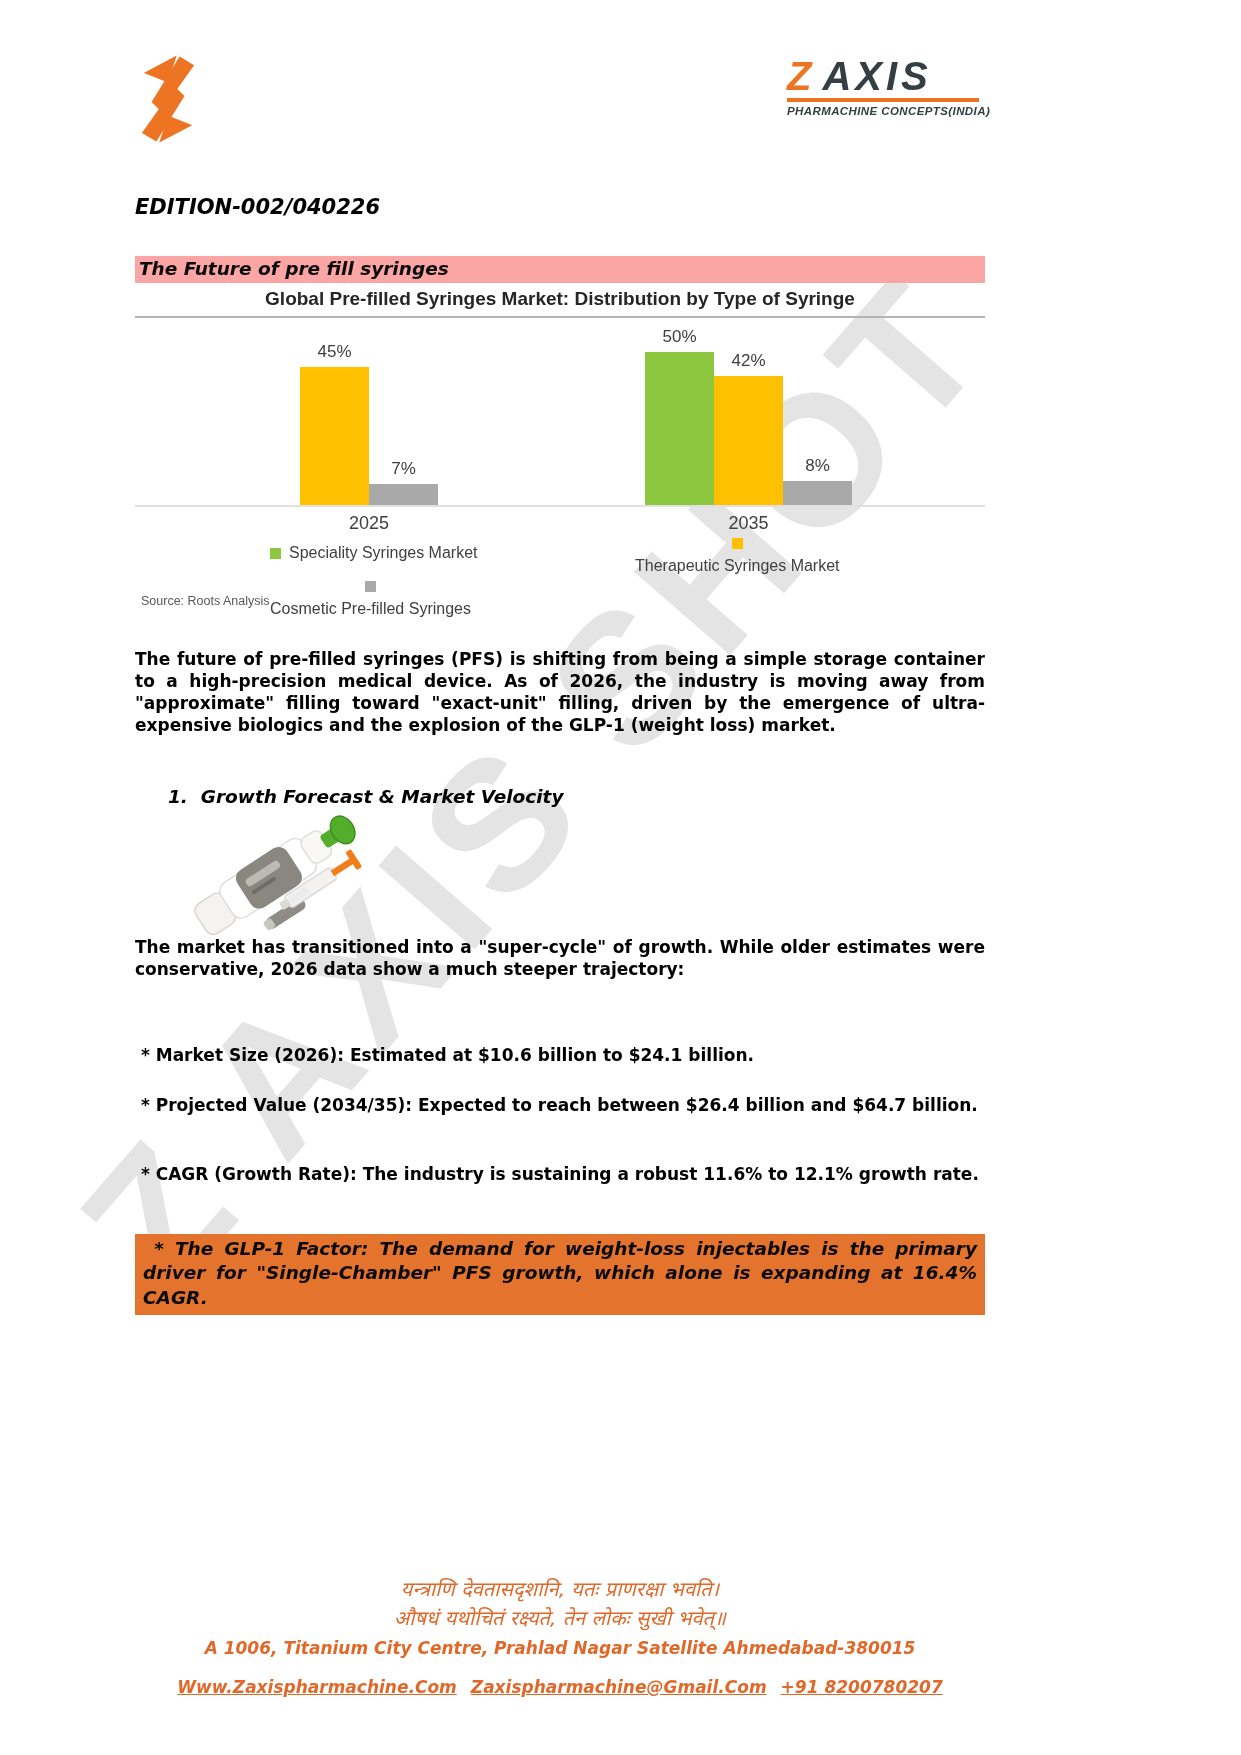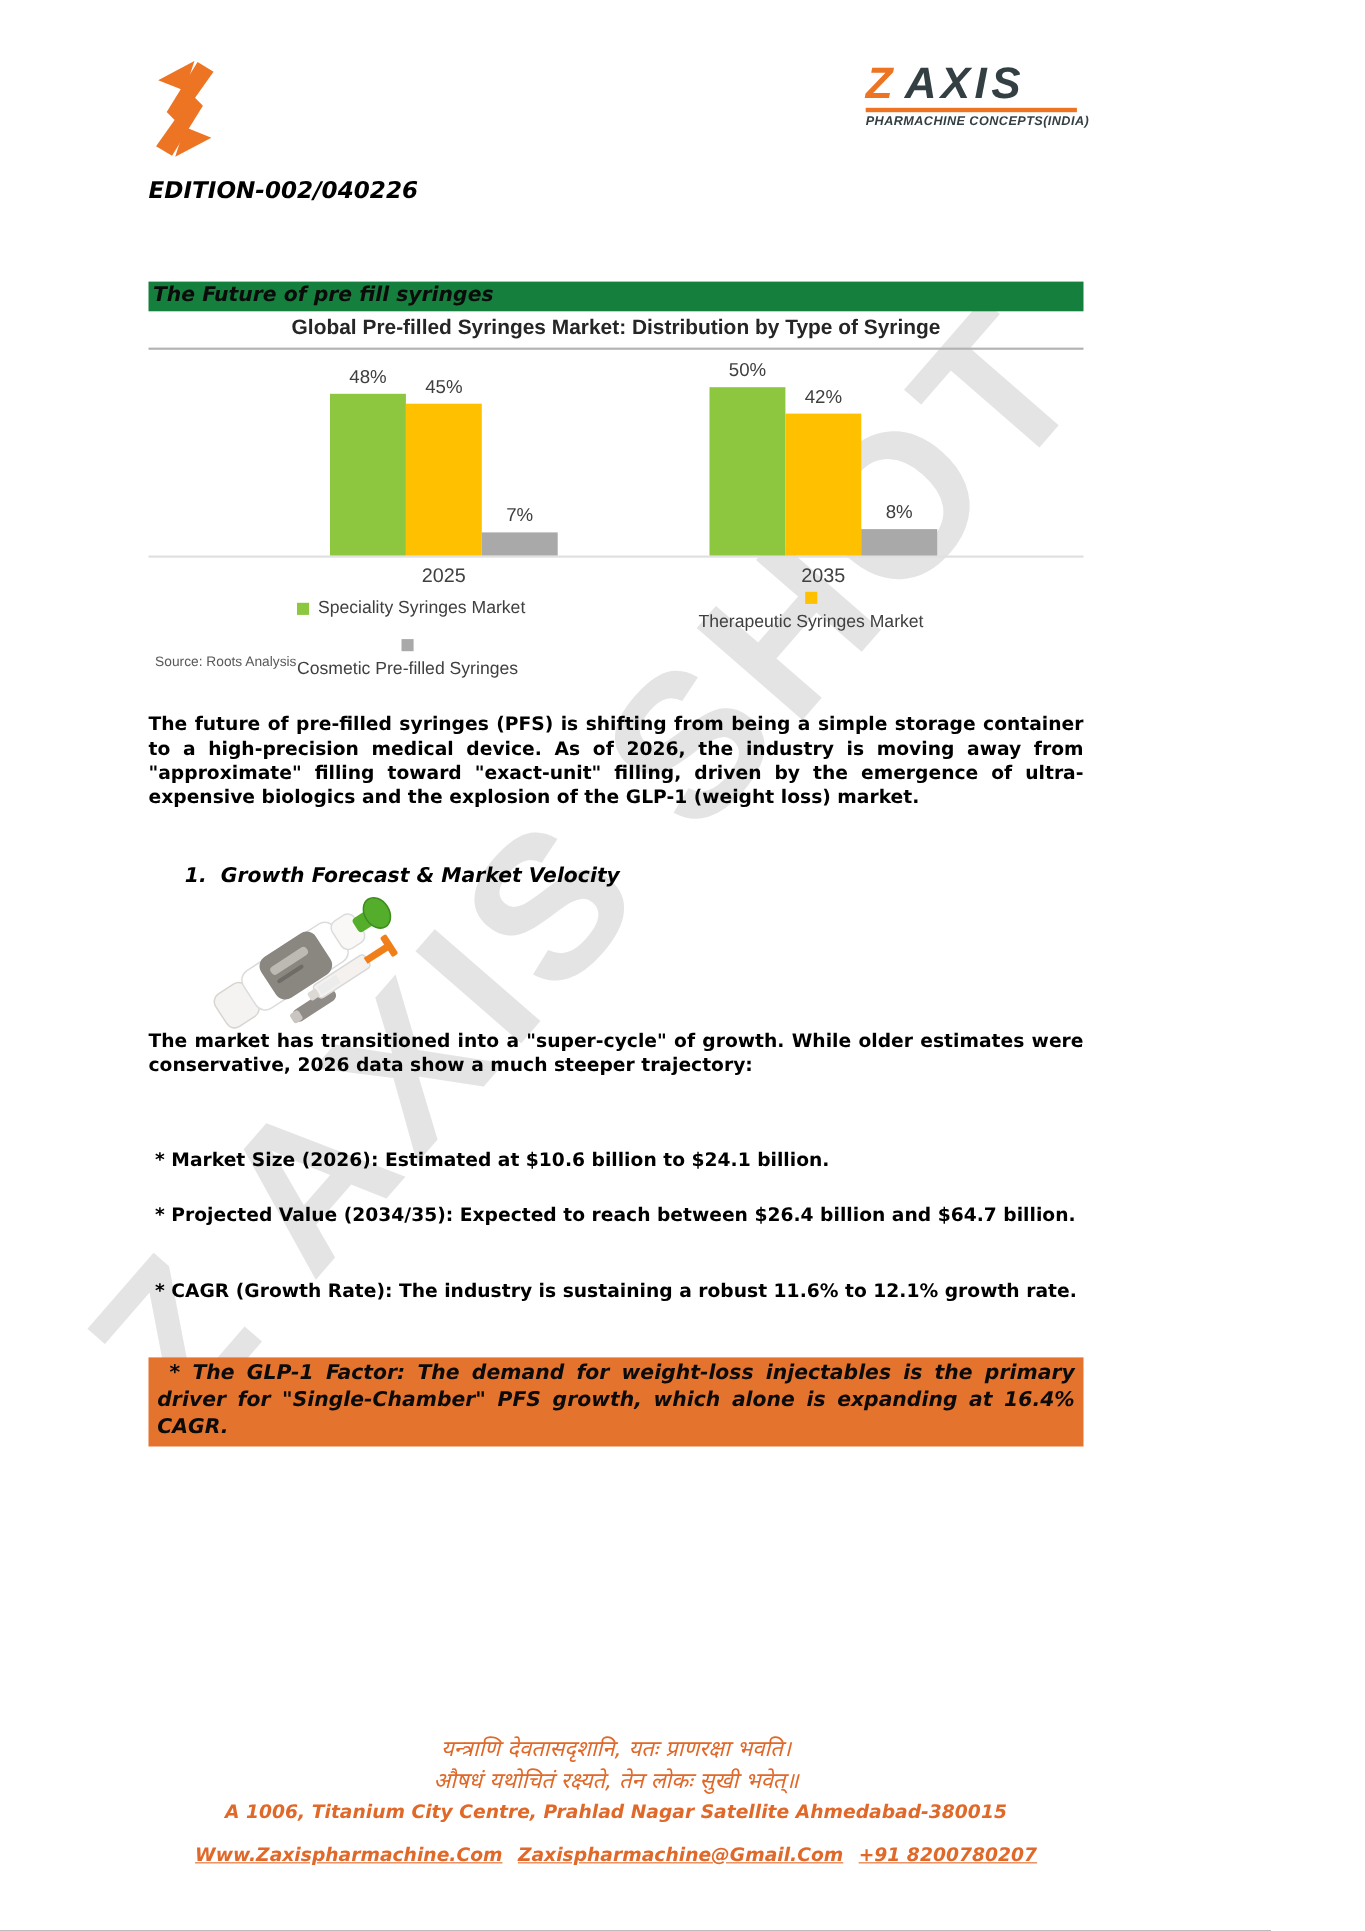--- a/index.html
+++ b/index.html
@@ -13,22 +13,22 @@
   
   .logo-mark{position:absolute;left:138px;top:52px;width:60px;height:95px;}
   .brand{position:absolute;left:787px;top:56px;width:192px;font-family:"Liberation Sans",sans-serif;}
   .brand-row{font-style:italic;font-weight:800;font-size:40px;line-height:1.0;letter-spacing:1px;white-space:nowrap;}
   .brand-z{color:#ec7423;margin-right:10px;}
   .brand-axis{color:#333f42;letter-spacing:4px;}
   .brand-rule{height:4px;background:#ec7423;margin-top:2px;}
   .brand-sub{font-style:italic;font-weight:700;font-size:11.5px;color:#333f42;margin-top:3px;
              letter-spacing:0.4px;white-space:nowrap;}
   
-  .edition{position:absolute;left:135px;top:161px;font-size:21px;font-weight:800;font-style:italic;}
-  .banner{position:absolute;left:135px;top:256px;width:842px;background:#15803d;
+  .edition{position:absolute;left:135px;top:195px;font-size:21px;font-weight:800;font-style:italic;}
+  .banner{position:absolute;left:135px;top:256px;width:842px;background:#fca5a5;
           font-size:18.5px;font-weight:800;font-style:italic;color:#0b0b0b;
           padding:2px 4px 3px 4px;line-height:1.2;}
   
   .chart{position:absolute;left:135px;top:286px;width:850px;height:354px;
          font-family:"Liberation Sans",sans-serif;}
   .chart-title{text-align:center;font-size:19px;font-weight:700;color:#262626;padding-top:2px;}
   .chart-rule{height:2px;background:#b3b3b3;margin-top:6px;}
   .plot{position:relative;height:187px;border-bottom:2px solid #e0e0e0;}
   .bar-group{position:absolute;bottom:0;display:flex;align-items:flex-end;}
   .bar-wrap{display:flex;flex-direction:column;align-items:center;justify-content:flex-end;width:69px;}
@@ -81,24 +81,20 @@
     </div>
 
     <div class="edition">EDITION-002/040226</div>
     <div class="banner">The Future of pre fill syringes</div>
 
     <section class="chart">
       <div class="chart-title">Global Pre-filled Syringes Market: Distribution by Type of Syringe</div>
       <div class="chart-rule"></div>
       <div class="plot" id="plot">
           <div class="bar-group" style="left: 165px;">
-            <div class="bar-wrap">
-              <div class="bar-label">48%</div>
-              <div class="bar" style="height: 147px; background: rgb(141, 198, 63);"></div>
-            </div>
             <div class="bar-wrap">
               <div class="bar-label">45%</div>
               <div class="bar" style="height: 138px; background: rgb(255, 192, 0);"></div>
             </div>
             <div class="bar-wrap">
               <div class="bar-label">7%</div>
               <div class="bar" style="height: 21px; background: rgb(169, 169, 169);"></div>
             </div>
             <div class="cat-label">2025</div>
           </div>

